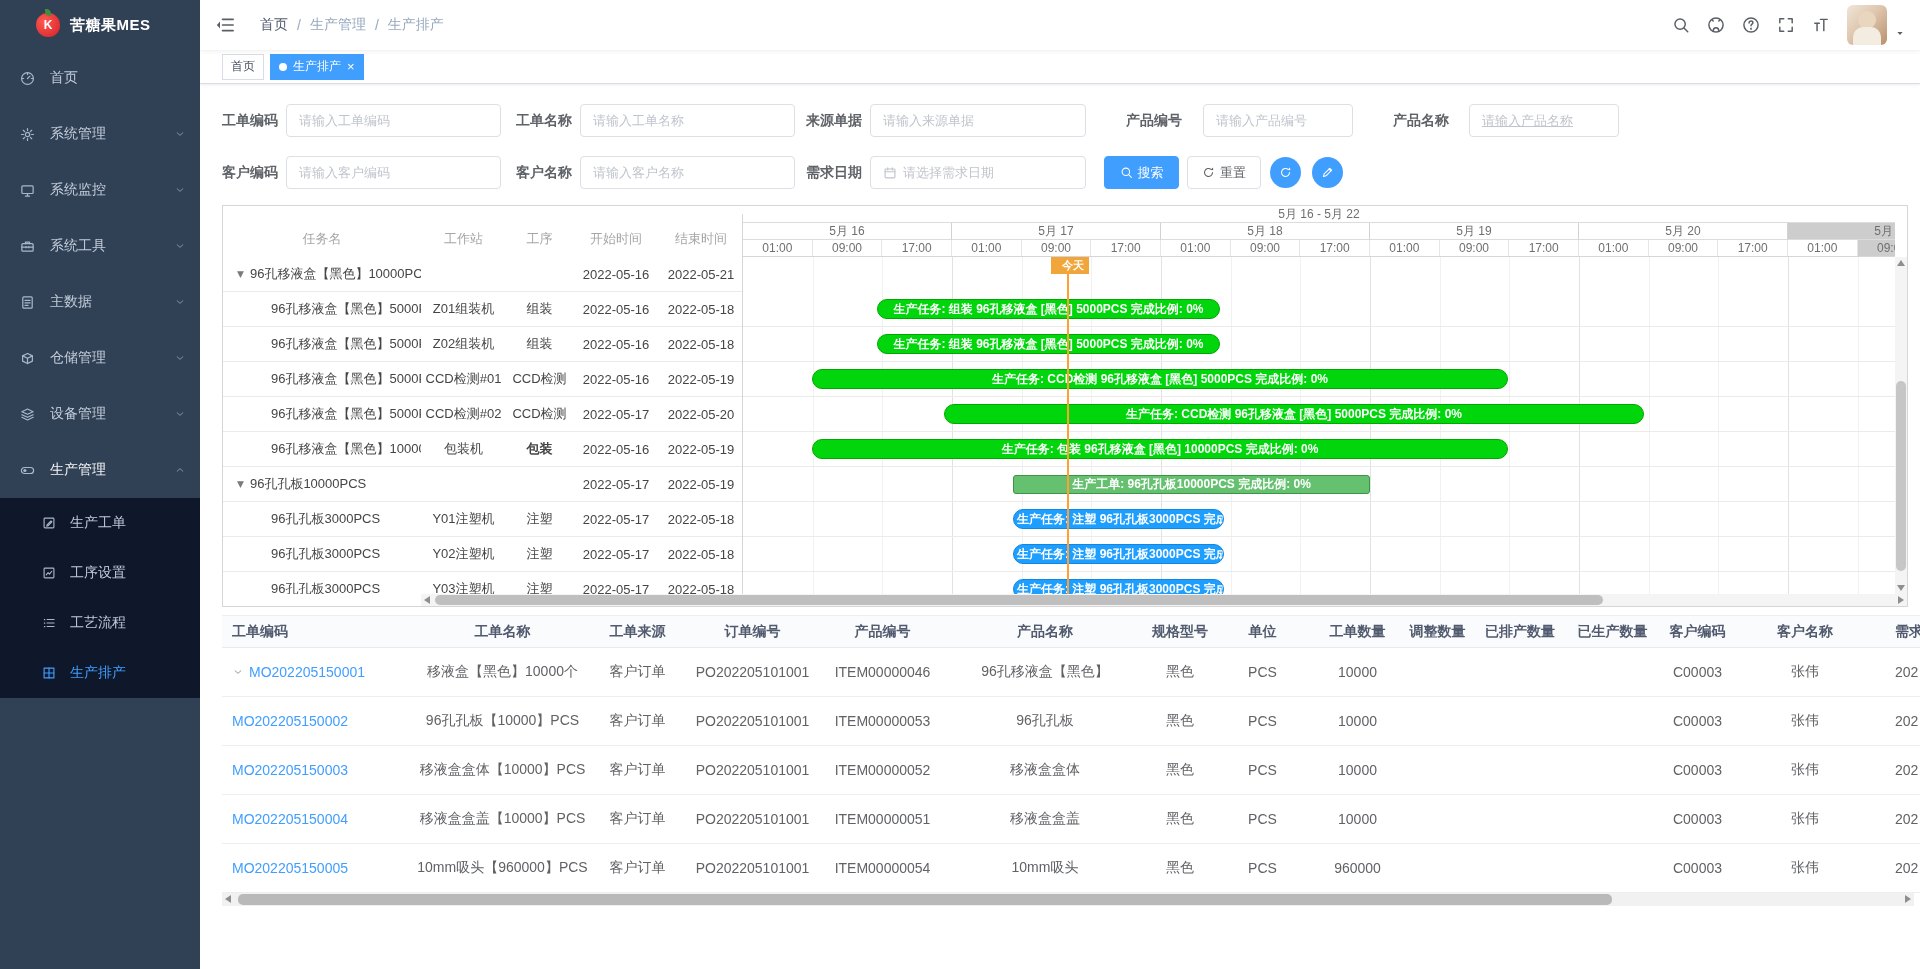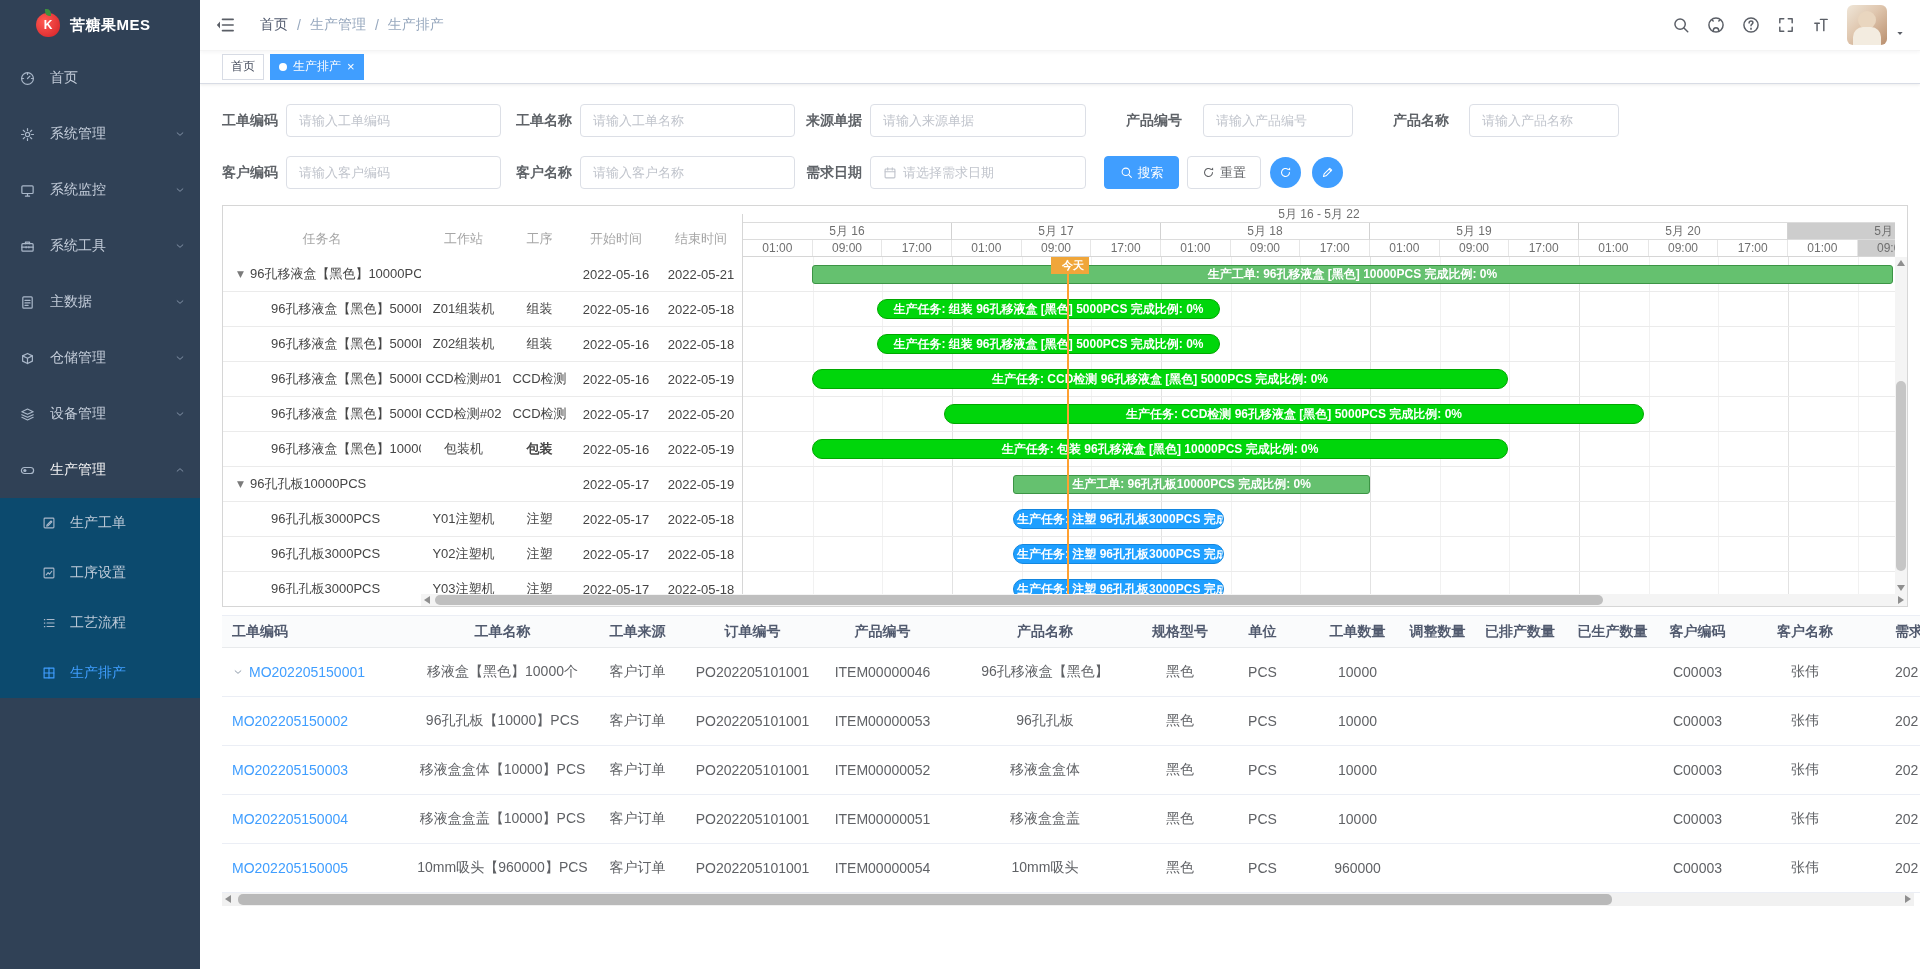--- a/index.html
+++ b/index.html
@@ -12,21 +12,21 @@
       color:#fff;font-size:12px;font-weight:700;display:flex;align-items:center;justify-content:center;position:relative;}
   .logo-badge i{font-style:normal;}
   .logo-badge:after{content:"";position:absolute;top:-4px;left:9px;width:6px;height:7px;background:#3e8f3e;border-radius:0 70% 0 70%;}
   .logo-title{color:#fff;font-weight:700;font-size:15px;margin-left:10px;letter-spacing:.5px;}
   .menu{position:absolute;top:50px;left:0;right:0;}
   .menu-item{height:56px;display:flex;align-items:center;padding:0 14px 0 20px;color:#c3ccd9;font-size:14px;cursor:pointer;}
   .menu-item .mi{width:15px;height:15px;color:#a9b7c9;flex:none;display:inline-flex;}
   .menu-item .lbl{margin-left:15px;flex:1;white-space:nowrap;}
   .menu-item .chev{width:12px;height:12px;color:#8493a8;display:inline-flex;}
   .menu-item.active{color:#f4f4f5;}
-  .submenu{background:#0c4a6e;text-align:center;}
+  .submenu{background:#0f172a;text-align:center;}
   .sub-item{height:50px;display:flex;align-items:center;padding-left:42px;color:#bfcbd9;font-size:14px;cursor:pointer;}
   .sub-item .mi{width:14px;height:14px;margin-right:14px;color:#a9b7c9;display:inline-flex;}
   .sub-item.active{color:#409eff;}
   .sub-item.active .mi{color:#409eff;}
   
   .navbar{position:absolute;left:200px;top:0;width:1720px;height:50px;background:#fff;
       border-bottom:1px solid #f4f4f4;box-shadow:0 1px 4px rgba(0,21,41,.05);z-index:4;}
   .fold{position:absolute;left:15px;top:15px;width:20px;height:20px;color:#5a5e66;display:inline-flex;cursor:pointer;}
   .breadcrumb{position:absolute;left:60px;top:0;height:50px;display:flex;align-items:center;font-size:14px;}
   .bc-sep{color:#97a8be;margin:0 9px;}
@@ -357,21 +357,21 @@
         </div>
       </div>
       <div class="fgroup" style="left: 1126px; top: 104px;">
         <span class="flabel" style="width: 77px;">产品编号</span>
         <div class="finput" style="width: 150px;">
           <span>请输入产品编号</span>
         </div>
       </div>
       <div class="fgroup" style="left: 1393px; top: 104px;">
         <span class="flabel" style="width: 76px;">产品名称</span>
-        <div class="finput" style="width: 150px;">
+        <div class="finput" style="width: 150px; text-decoration: underline;">
           <span>请输入产品名称</span>
         </div>
       </div>
       <div class="fgroup" style="left: 222px; top: 156px;">
         <span class="flabel" style="width: 64px;">客户编码</span>
         <div class="finput" style="width: 215px;">
           <span>请输入客户编码</span>
         </div>
       </div>
       <div class="fgroup" style="left: 516px; top: 156px;">
@@ -566,25 +566,20 @@
         <div class="g-vline" style="left: 488px;"></div>
         <div class="g-vline" style="left: 557px;"></div>
         <div class="g-vline dayline" style="left: 627px;"></div>
         <div class="g-vline" style="left: 697px;"></div>
         <div class="g-vline" style="left: 766px;"></div>
         <div class="g-vline dayline" style="left: 836px;"></div>
         <div class="g-vline" style="left: 906px;"></div>
         <div class="g-vline" style="left: 975px;"></div>
         <div class="g-vline dayline" style="left: 1045px;"></div>
         <div class="g-vline" style="left: 1115px;"></div>
-        <div class="g-crow" style="top: 0px;">
-          <div class="bar project" style="left: 69px; width: 1081px;">
-            <span>生产工单: 96孔移液盒 [黑色] 10000PCS 完成比例: 0%</span>
-          </div>
-        </div>
         <div class="g-crow" style="top: 35px;">
           <div class="bar task" style="left: 134px; width: 343px;">
             <span>生产任务: 组装 96孔移液盒 [黑色] 5000PCS 完成比例: 0%</span>
           </div>
         </div>
         <div class="g-crow" style="top: 70px;">
           <div class="bar task" style="left: 134px; width: 343px;">
             <span>生产任务: 组装 96孔移液盒 [黑色] 5000PCS 完成比例: 0%</span>
           </div>
         </div>

